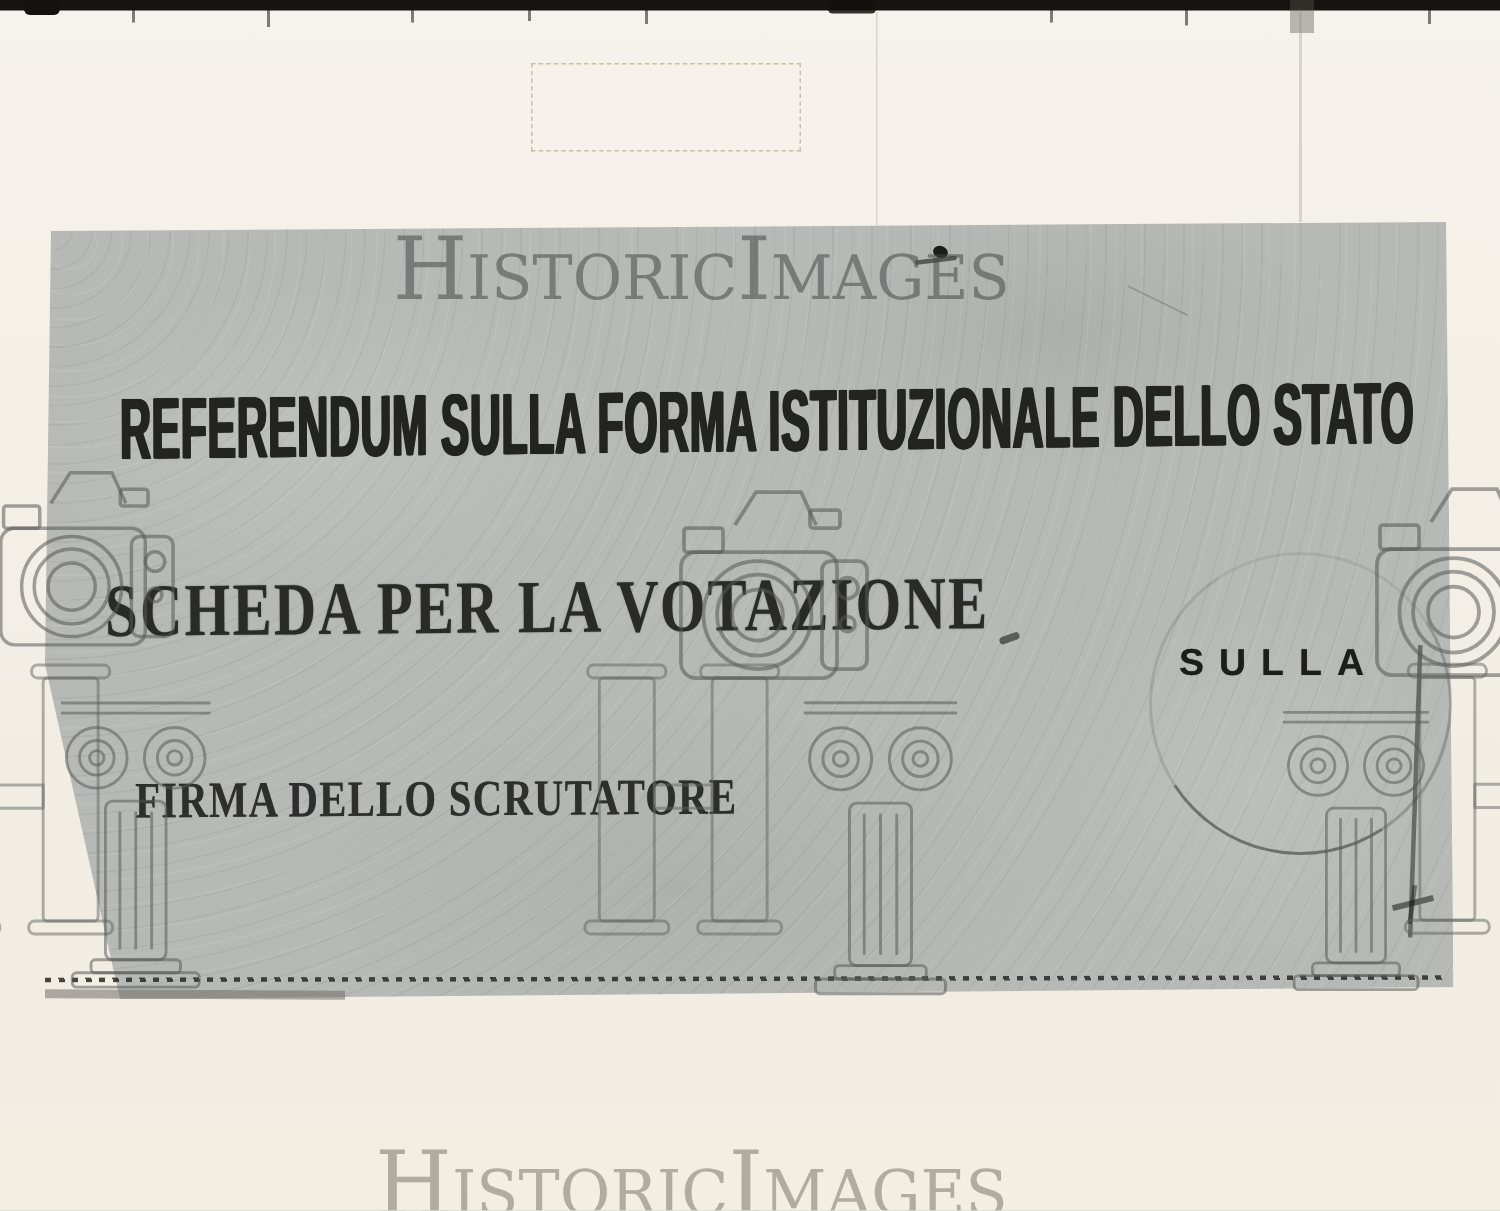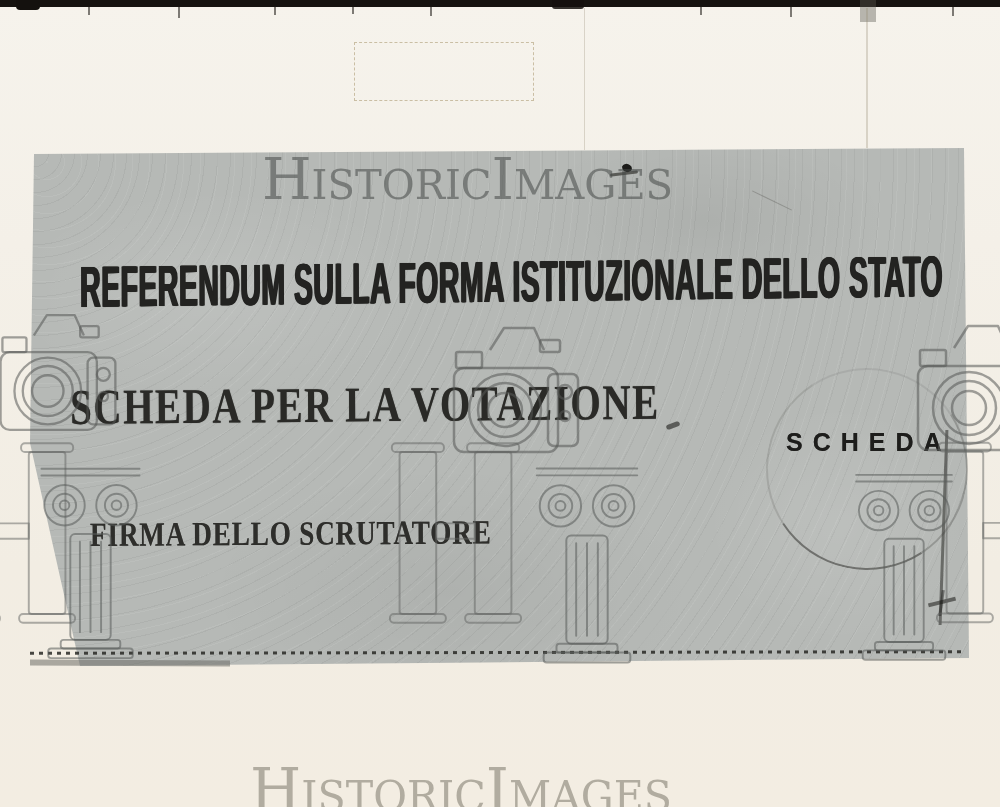--- a/index.html
+++ b/index.html
@@ -91,21 +91,21 @@
   <div class="tick" style="left:952px;height:10px;"></div>
   <div class="blob" style="left:16px;top:0;width:24px;height:10px;border-radius:0 0 4px 4px;"></div>
   <div class="blob" style="left:552px;top:0;width:32px;height:9px;opacity:.85;border-radius:0 0 3px 3px;"></div>
   <div class="blob" style="left:860px;top:0;width:16px;height:22px;background:rgba(90,88,80,.4);"></div>
   <div class="dashed-box"></div>
   <div class="crease" style="left:584px;top:8px;height:142px;"></div>
   <div class="crease" style="left:866px;top:8px;height:140px;width:2px;"></div>
 
   <div class="ink title-line">REFERENDUM SULLA FORMA ISTITUZIONALE DELLO STATO</div>
   <div class="ink subtitle-line">SCHEDA PER LA VOTAZIONE</div>
-  <div class="ink stamp-label">SCHEDA</div>
+  <div class="ink stamp-label">SULLA</div>
   <div class="ink signature-line">FIRMA DELLO SCRUTATORE</div>
   <div class="stamp-circle"></div>
   <div class="dotted-line"></div>
 
   <div class="mark" style="left:622px;top:164px;width:10px;height:8px;background:#1c1c1a;border-radius:50%;transform:rotate(20deg);"></div>
   <div class="mark" style="left:610px;top:172px;width:28px;height:3px;background:rgba(60,60,56,.75);border-radius:2px;transform:rotate(-7deg);"></div>
   <div class="mark" style="left:750px;top:200px;width:44px;height:1px;background:rgba(95,95,90,.4);transform:rotate(26deg);"></div>
   <div class="mark" style="left:928px;top:600px;width:28px;height:4px;background:rgba(25,25,22,.55);transform:rotate(-14deg);"></div>
   <div class="mark" style="left:940px;top:590px;width:3px;height:26px;background:rgba(25,25,22,.45);transform:rotate(8deg);"></div>
   <div class="mark" style="left:666px;top:423px;width:14px;height:5px;background:rgba(30,30,27,.6);border-radius:3px;transform:rotate(-20deg);"></div>

